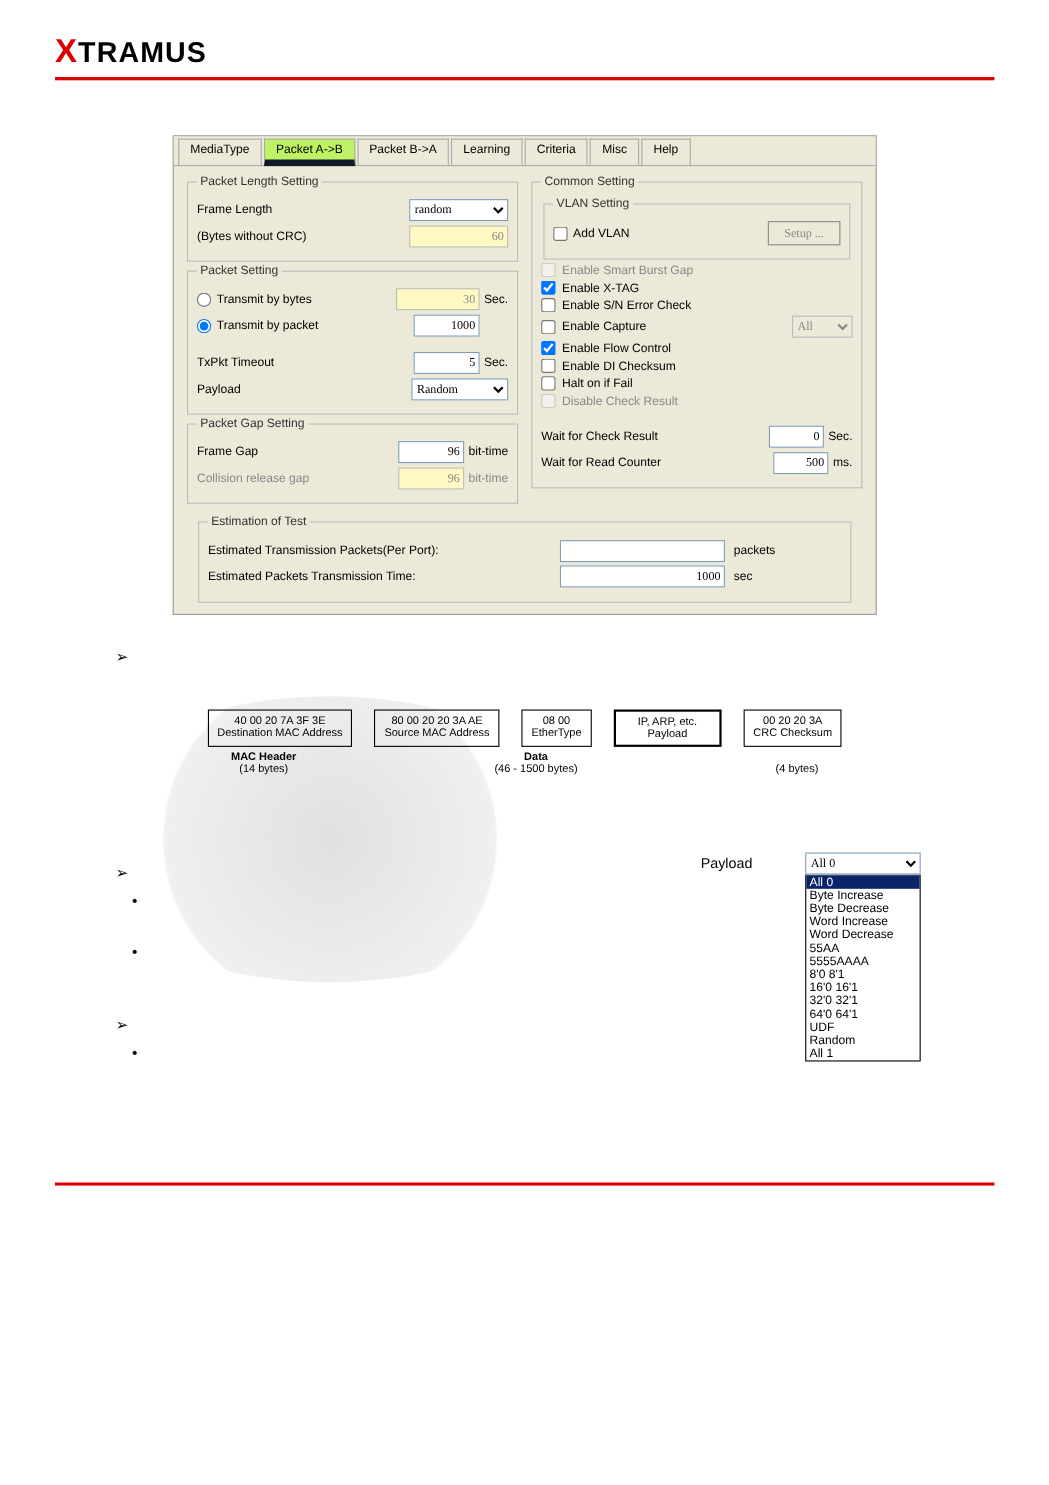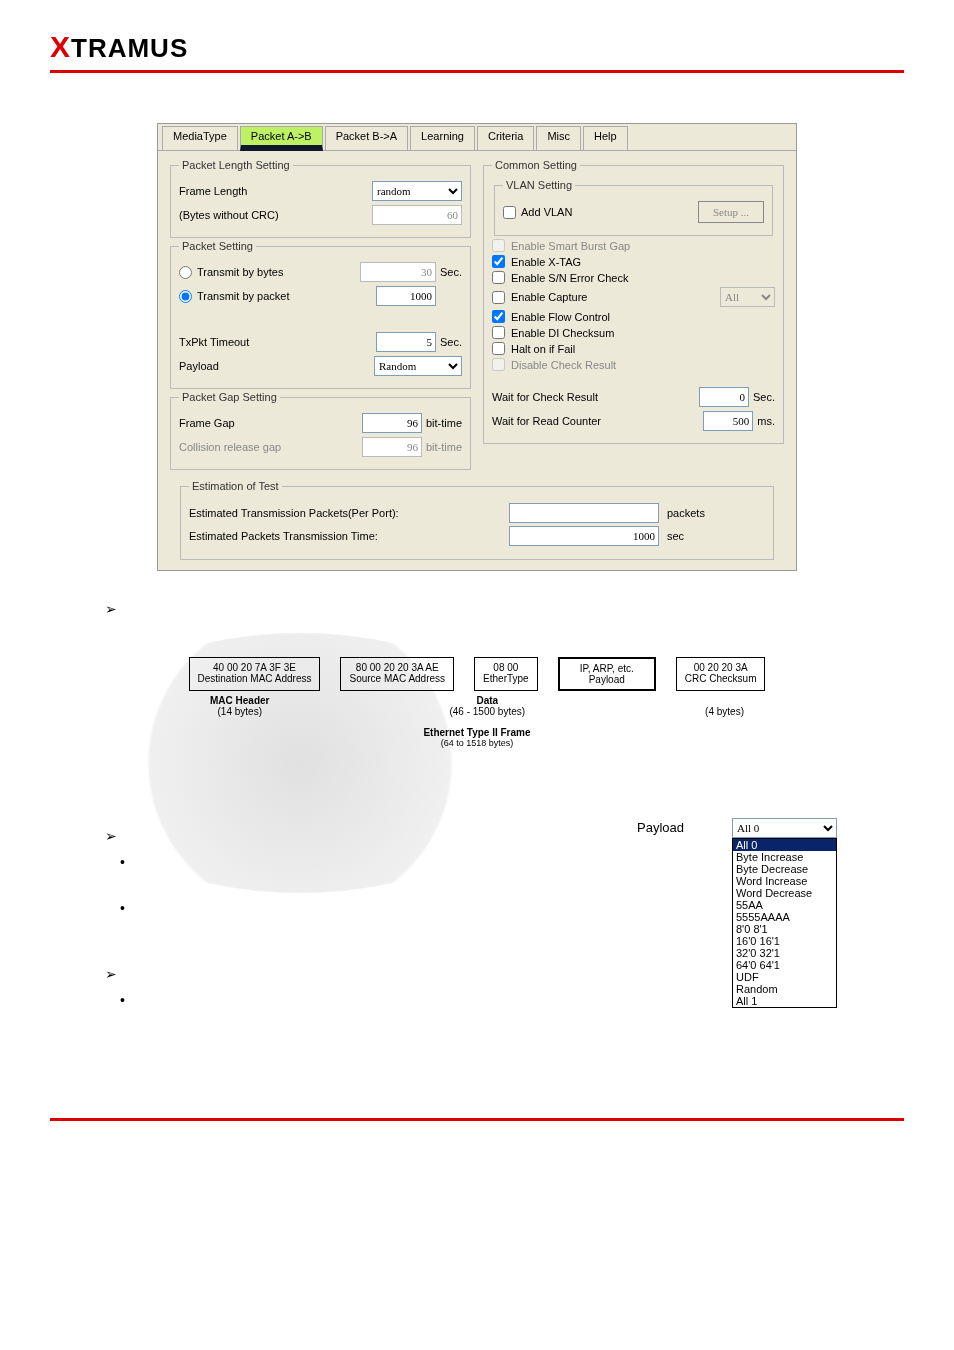--- a/index.html
+++ b/index.html
@@ -14,21 +14,21 @@
 .tab{padding:3px 10px;border:1px solid #aaa;border-bottom:none;margin-right:2px;background:#ece9d8;cursor:pointer}
 .tab.active{background:#bef264;border-bottom:6px solid #0f172a;margin-bottom:-1px}
 .body{display:flex;padding:6px}
 .col{flex:1;padding:0 4px}
 fieldset{border:1px solid #bbb;margin:2px;padding:6px 8px 8px}
 legend{padding:0 3px;color:#333}
 .row{display:flex;align-items:center;margin:4px 0}
 .lbl{flex:1}
 .lbl.disabled{color:#888}
 input[type=text]{height:20px;border:1px solid #7f9db9;padding:0 3px;font:11px Tahoma;text-align:right}
-input[type=text].dis{background:#ffffff;color:#888;border-color:#bbb}
+input[type=text].dis{background:#fef9c3;color:#888;border-color:#bbb}
 select{height:20px;border:1px solid #7f9db9;font:11px Tahoma;background:#fff}
 select.dis{background:#ece9d8;color:#888;border-color:#bbb}
 .unit{margin-left:4px}
 .chk-row{display:flex;align-items:center;margin:3px 0}
 .chk-row input{margin-right:6px}
 .chk-row.disabled{color:#888}
 .btn{height:22px;background:#ece9d8;border:1px solid #888;color:#888;padding:0 14px;font:11px Tahoma}
 .watermark{position:relative}
 .watermark::after{content:"";position:absolute;left:60px;top:560px;width:480px;height:260px;background:radial-gradient(circle at 50% 50%,#bbb 0%,#ddd 55%,transparent 56%);opacity:.45;border-radius:50%;z-index:0}
 .frame-diag{width:720px;margin:40px auto 10px;position:relative;z-index:1;font-family:Arial,sans-serif;font-size:10px;text-align:center}
@@ -94,21 +94,21 @@
           <span class="lbl" style="margin-left:5px">Transmit by bytes</span>
           <input type="text" class="dis" style="width: 76px;" value="30">
           <span class="unit">Sec.</span>
         </div>
         <div class="row">
           <input type="radio" name="tx" checked="" style="">
           <span class="lbl" style="margin-left:5px">Transmit by packet</span>
           <input type="text" style="width: 60px;" value="1000">
           <span class="unit" style="visibility:hidden">Sec.</span>
         </div>
-        <div class="row" style="margin-top:26px">
+        <div class="row" style="margin-top:14px">
           <span class="lbl">TxPkt Timeout</span>
           <input type="text" style="width: 60px;" value="5">
           <span class="unit">Sec.</span>
         </div>
         <div class="row">
           <span class="lbl">Payload</span>
           <select style="width:88px"><option>Random</option></select>
         </div>
       </fieldset>
 
@@ -225,24 +225,20 @@
         </div>
     <div class="fbox">
           <div>00 20 20 3A</div>
           <div>CRC Checksum</div>
         </div>
   </div>
   <div class="frame-sub">
     <div><b>MAC Header</b><br><span>(14 bytes)</span></div>
     <div><b>Data</b><br><span>(46 - 1500 bytes)</span></div>
     <div><br><span>(4 bytes)</span></div>
-  </div>
-  <div class="frame-caption">
-    <div>Ethernet Type II Frame</div>
-    <div class="frame-caption-sub">(64 to 1518 bytes)</div>
   </div>
 </div>
 
 <div class="payload-sect">
   <span class="payload-lbl">Payload</span>
   <div class="payload-dd">
     <select><option>All 0</option></select>
     <div class="payload-list">
       <div class="sel">All 0</div>
       <div>Byte Increase</div>

